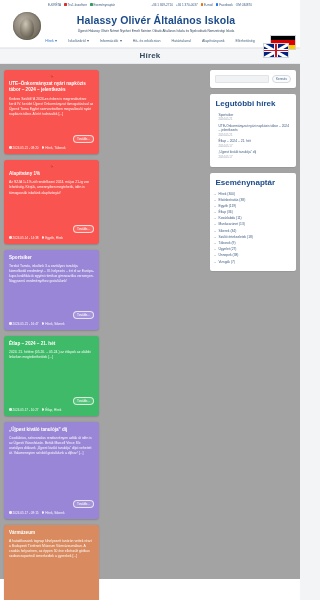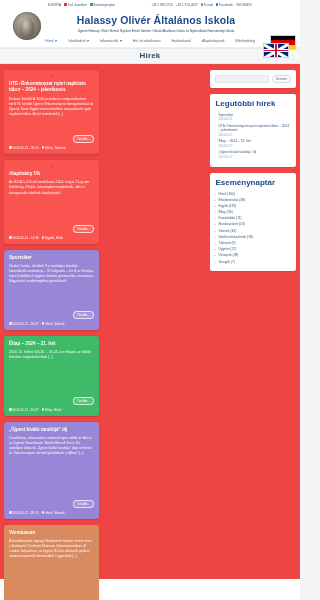--- a/index.html
+++ b/index.html
@@ -105,21 +105,21 @@
     height:16px;
     display:flex; align-items:center; justify-content:center;
   }
   .band h1 { font-size:8px; font-weight:bold; color:#36495f; letter-spacing:0.2px; }
 
   
   .content {
     display:flex;
     gap:16px;
     padding: 6px 4px 0 4px;
-    background:#ef4444;
+    background:#a3a3a3;
     height: 515px;
     justify-content: space-between;
   }
   .cards { width:196px; display:flex; flex-wrap:wrap; gap:6px; align-content:flex-start; }
   .card {
     width:95px;
     border-radius:3px;
     padding:5px 5px 4px 5px;
     color:#fff;
     position:relative;

